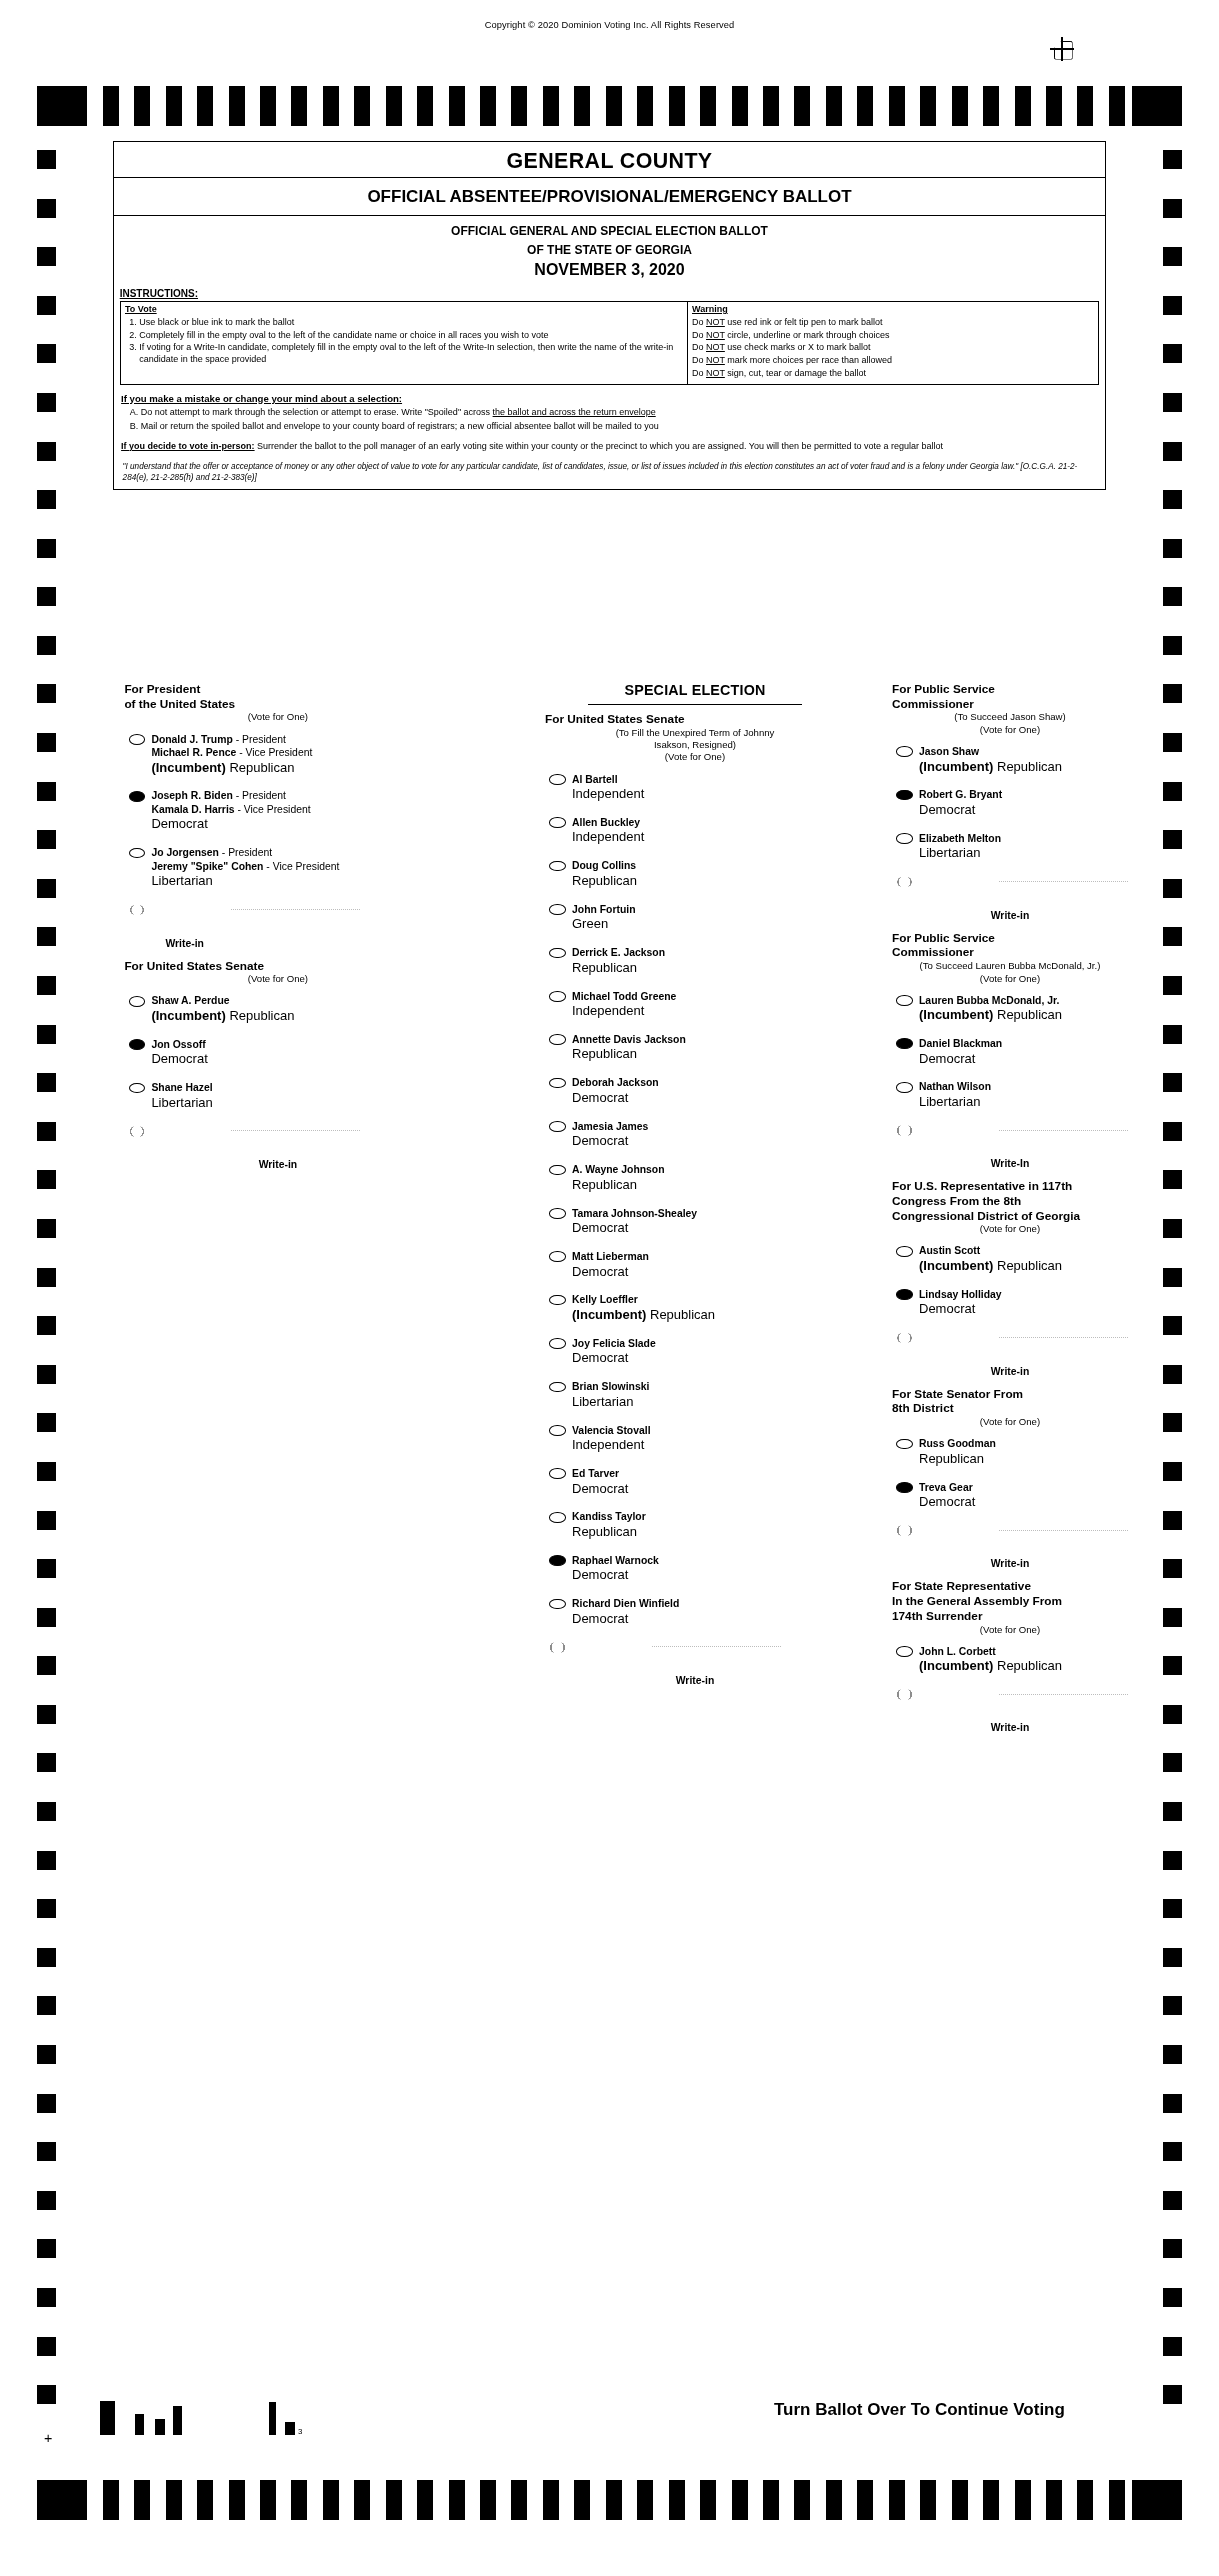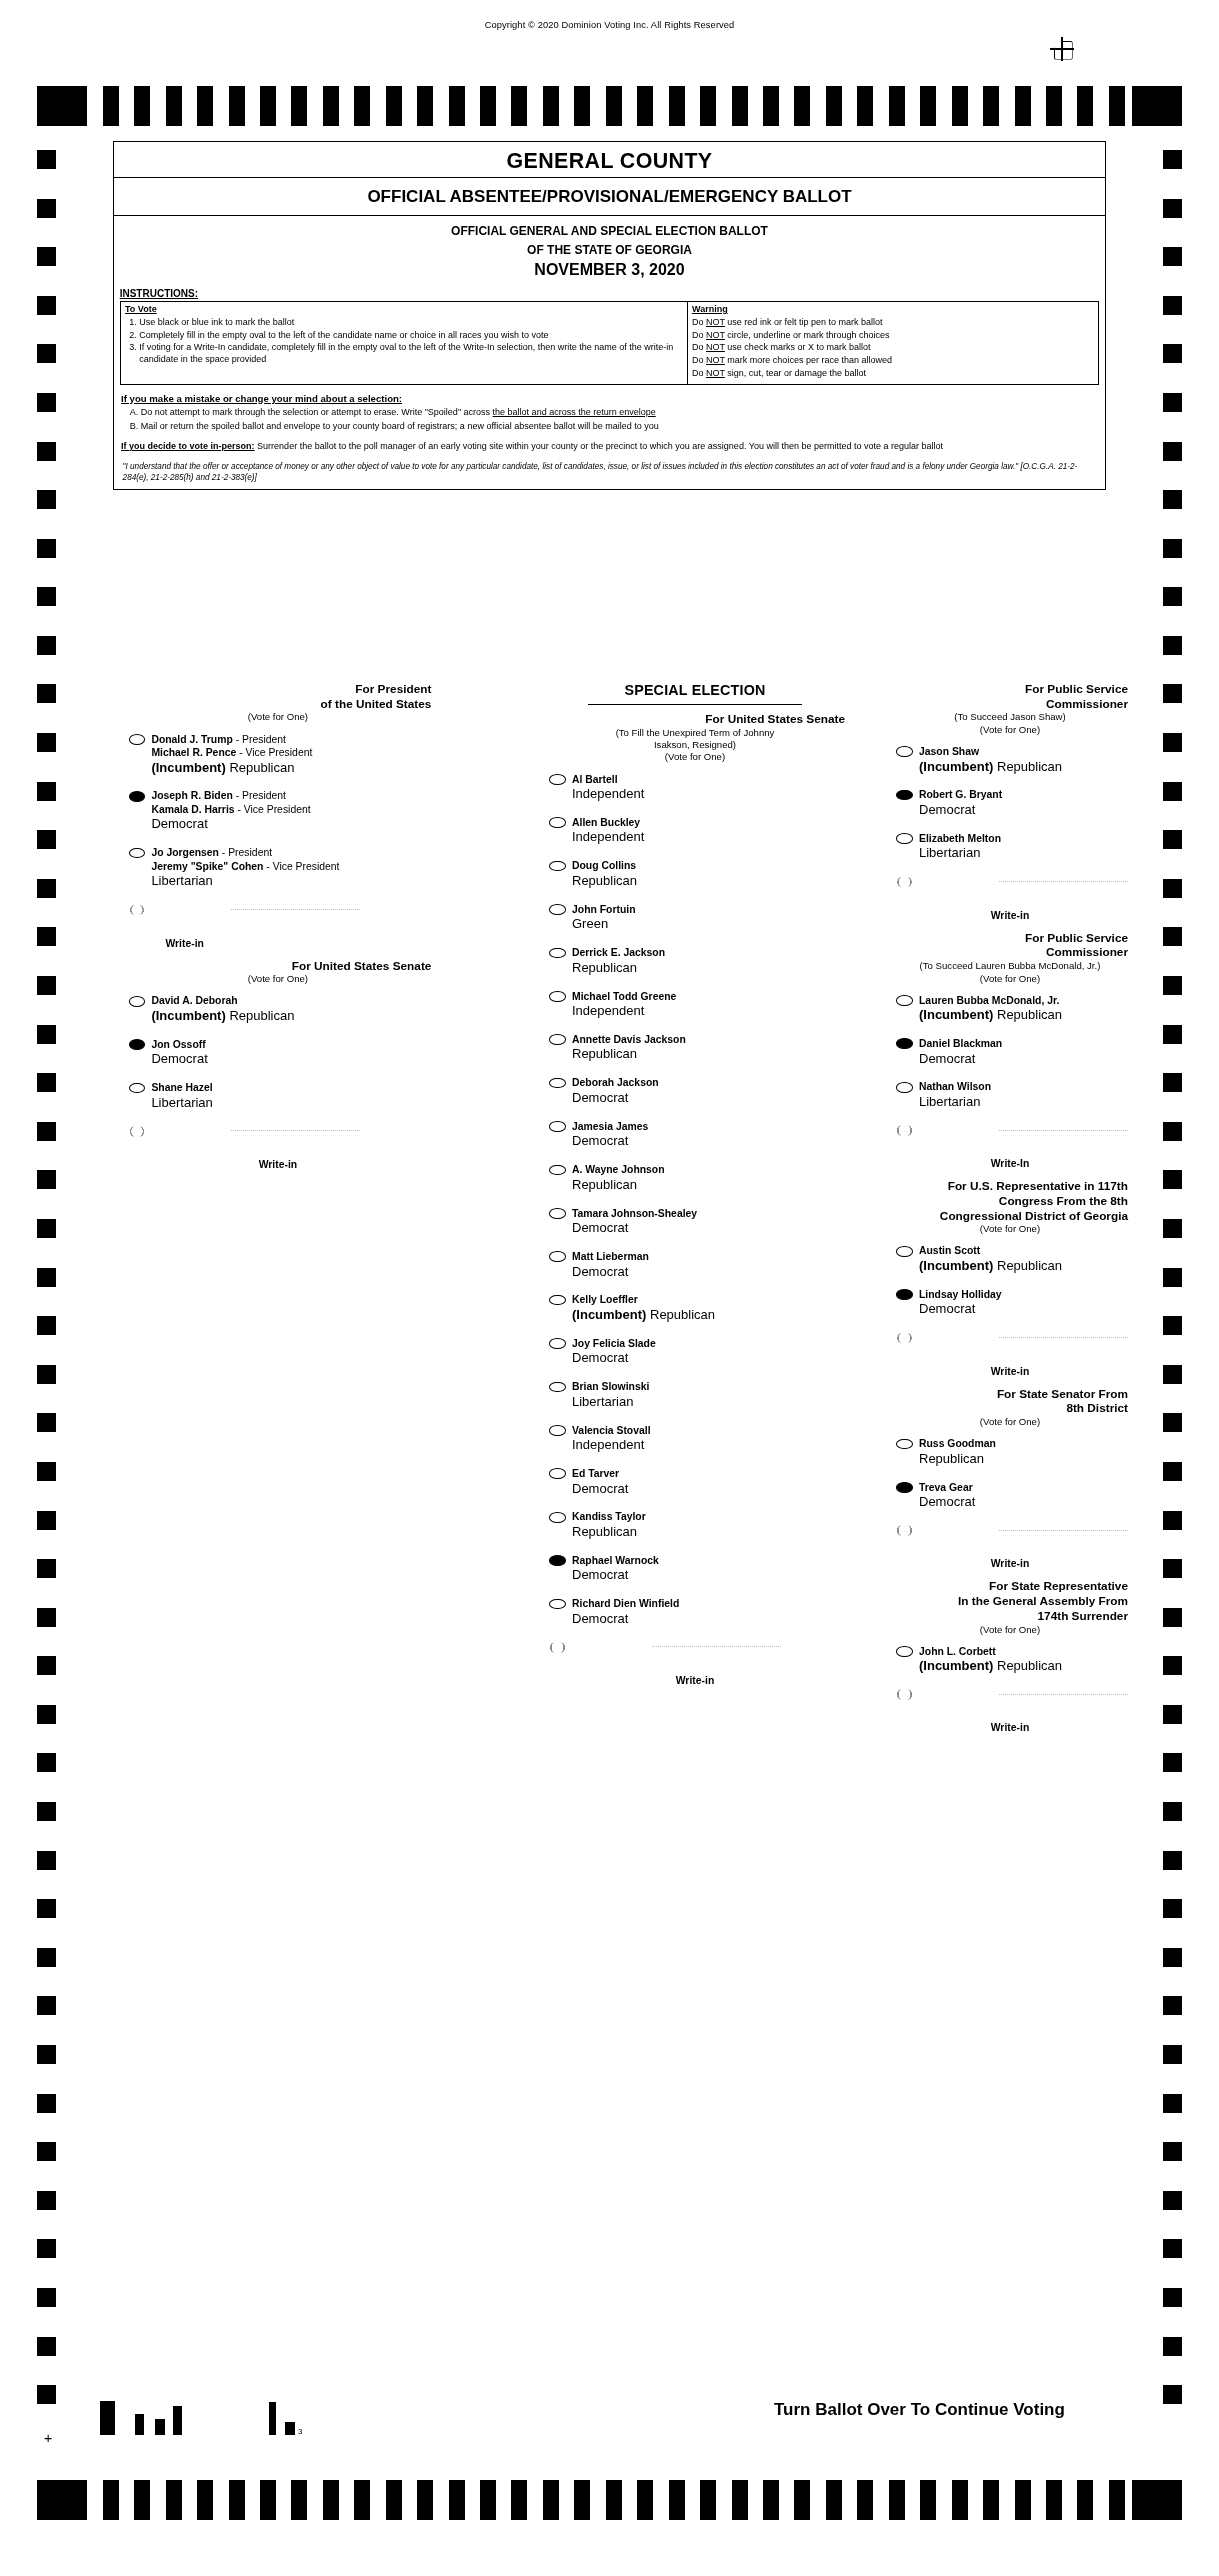--- a/index.html
+++ b/index.html
@@ -199,21 +199,21 @@
   .col {
     position: absolute;
     top: 0;
     width: 307px;
   }
   .col1 { left: 11.4px; }
   .col2 { left: 432px; width: 300px; }
   .col3 { left: 779px; width: 236px; }
 
   .contest-title {
-    text-align: right;
+    text-align: left;
     font-size: 11.8px;
     font-weight: bold;
     line-height: 1.25;
   }
   .contest-sub {
     text-align: center;
     font-size: 9.6px;
     line-height: 1.3;
   }
   .contest-head { margin-bottom: 8.6px; }
@@ -571,21 +571,21 @@
           <span class="oval faint-dash"></span>
           <div class="writein-line"></div>
         </div>
         <div class="writein-label left-al">Write-in</div>
         <div class="contest-head">
           <div class="contest-title">For United States Senate</div>
           <div class="contest-sub">(Vote for One)</div>
         </div>
         <div class="cand">
           <span class="oval"></span>
-          <div class="name">David A. Deborah</div>
+          <div class="name">Shaw A. Perdue</div>
           <div class="party"><b>(Incumbent)</b> Republican</div>
         </div>
         <div class="cand">
           <span class="oval filled"></span>
           <div class="name">Jon Ossoff</div>
           <div class="party">Democrat</div>
         </div>
         <div class="cand">
           <span class="oval"></span>
           <div class="name">Shane Hazel</div>

